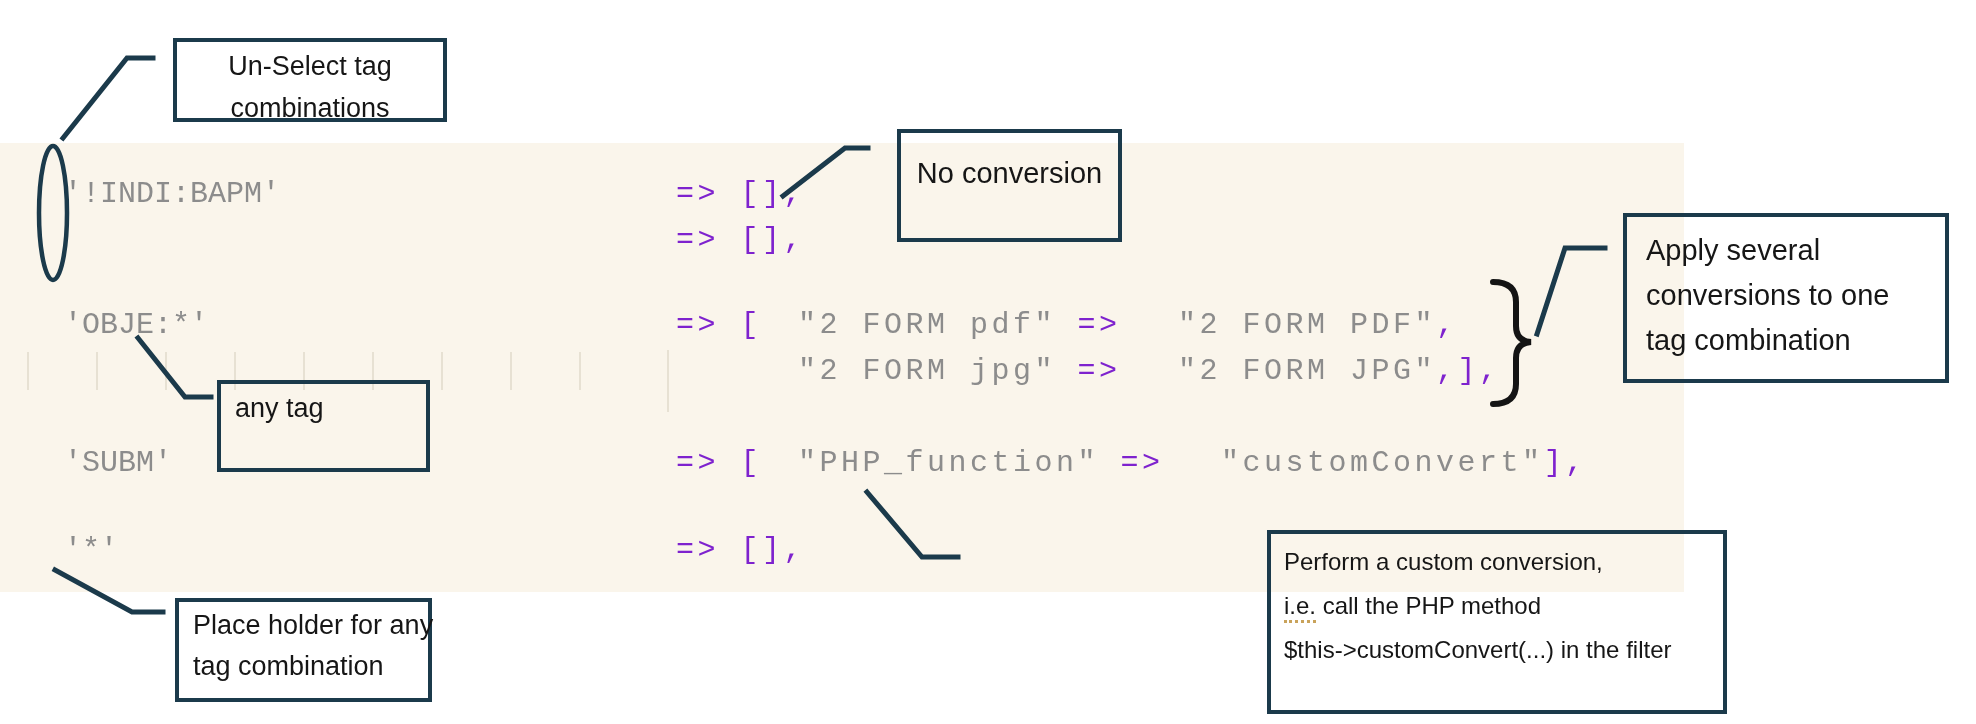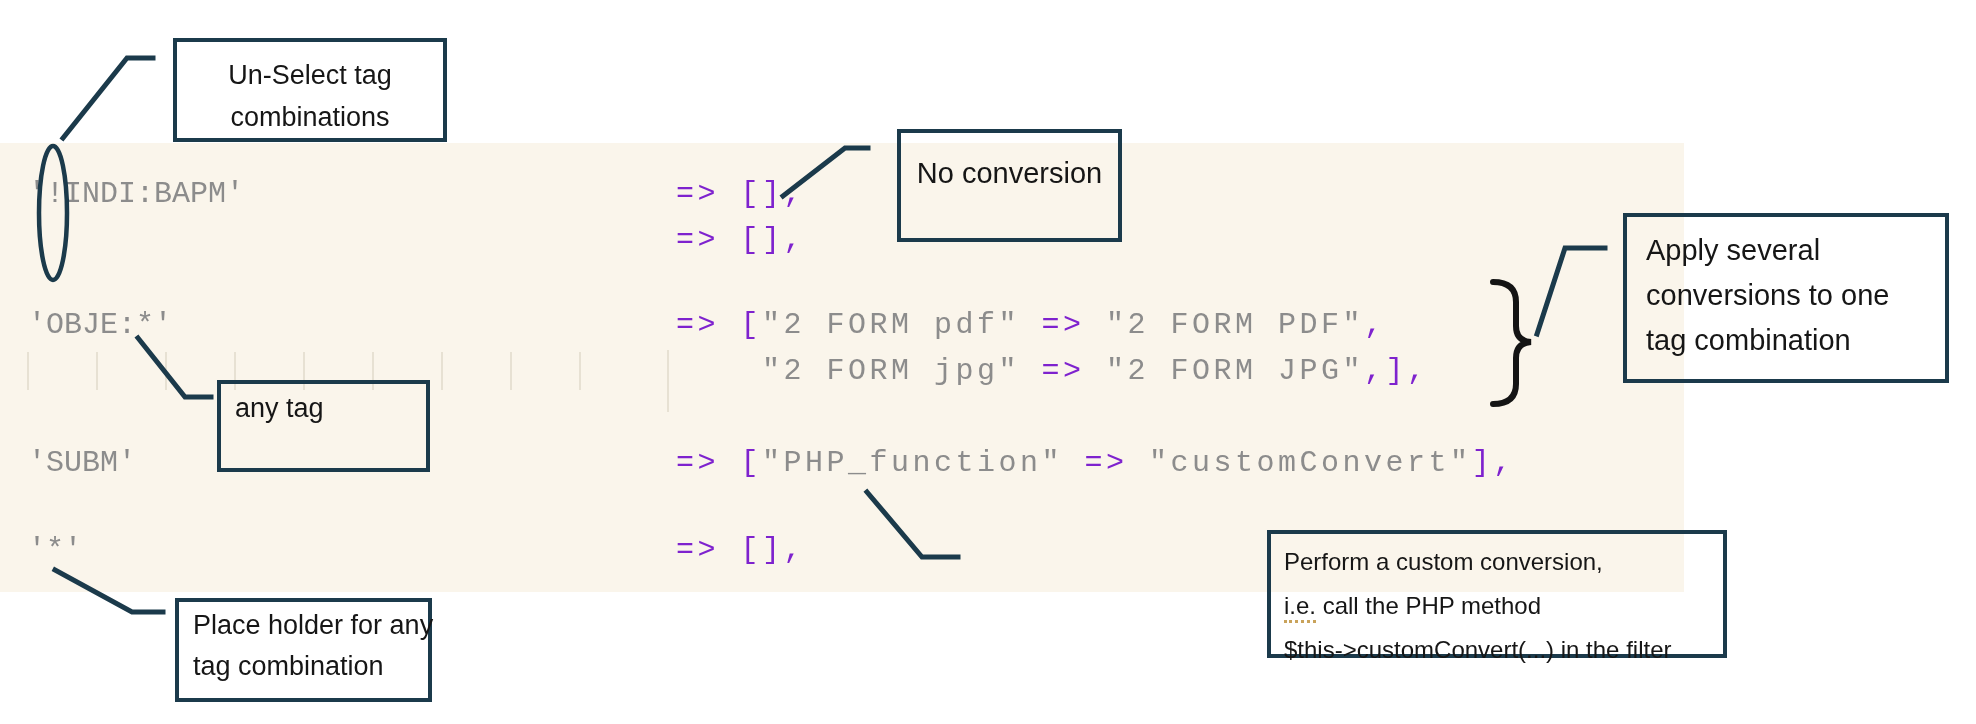--- a/index.html
+++ b/index.html
@@ -10,21 +10,21 @@
   .codebg {
     position:absolute; left:0; top:143px; width:1684px; height:449px;
     background:#FAF5EB;
   }
   .codeline {
     position:absolute; font-family:"Liberation Mono", monospace;
     font-size:30px; line-height:38px; white-space:pre; color:#8C8C8C;
   }
   .codeline.val { letter-spacing:3.5px; }
   .codeline .p { color:#7E22CE; }
-  .codeline .s { color:#8C8C8C; }
+  .codeline .s { color:#8C8C8C;margin-left:36px; }
   .overlay { position:absolute; left:0; top:0; width:1976px; height:724px; pointer-events:none; }
   .callout {
     position:absolute; border:4px solid #1B3A4B; background:transparent;
     color:#161616; box-sizing:border-box;
   }
   .callout .cline { white-space:nowrap; }
   .center-text { text-align:center; }
   .ie-underline { border-bottom:3px dotted #C9A35B; padding-bottom:1px; }
 </style>
 </head>
@@ -68,21 +68,21 @@
       <polyline points="63,138 127,58 153,58"></polyline>
       <polyline points="783,196 845,148 868,148"></polyline>
       <polyline points="1537,334 1565,248 1605,248"></polyline>
       <polyline points="138,338 185,397 211,397"></polyline>
       <polyline points="55,570 132,612 163,612"></polyline>
       <polyline points="867,492 922,557 958,557"></polyline>
     </g>
     <path d="M 1493 282 Q 1516 282 1516 302 L 1516 326 Q 1516 341 1531 342 Q 1516 343 1516 358 L 1516 384 Q 1516 404 1493 404" fill="none" stroke="#141414" stroke-width="6" stroke-linecap="round"></path>
   </svg>
 
-  <div class="callout center-text" style="left:173px; top:38px; width:274px; height:104px; font-size:27px; line-height:42px; padding-top:12px;">
+  <div class="callout center-text" style="left:173px; top:38px; width:274px; height:84px; font-size:27px; line-height:42px; padding-top:3px;">
     <div class="cline">Un-Select tag</div>
     <div class="cline">combinations</div>
   </div>
 
   <div class="callout center-text" style="left:882px; top:129px; width:225px; height:113px; font-size:29px; line-height:81px;margin-left:15px;">
     <div class="cline">No conversion</div>
   </div>
 
   <div class="callout" style="left:1623px; top:213px; width:326px; height:170px; font-size:29px; line-height:45px; padding:11px 0 12px 19px;">
     <div class="cline">Apply several</div>
@@ -92,19 +92,19 @@
 
   <div class="callout" style="left:217px; top:380px; width:213px; height:92px; font-size:27px; line-height:41px; padding:4px 0 0 14px;">
     <div class="cline">any tag</div>
   </div>
 
   <div class="callout" style="left:175px; top:598px; width:257px; height:104px; font-size:27px; line-height:41px; padding:3px 0 0 14px;">
     <div class="cline">Place holder for any</div>
     <div class="cline">tag combination</div>
   </div>
 
-  <div class="callout" style="left:1267px; top:530px; width:460px; height:128px; font-size:24px; line-height:44px; padding:6px 0 0 13px;">
+  <div class="callout" style="left:1267px; top:530px; width:460px; height:184px; font-size:24px; line-height:44px; padding:6px 0 0 13px;">
     <div class="cline">Perform a custom conversion,</div>
     <div class="cline"><span class="ie-underline">i.e.</span><span> call the PHP method</span></div>
     <div class="cline">$this-&gt;customConvert(...) in the filter</div>
   </div>
 
 </div>
 
 </body></html>

